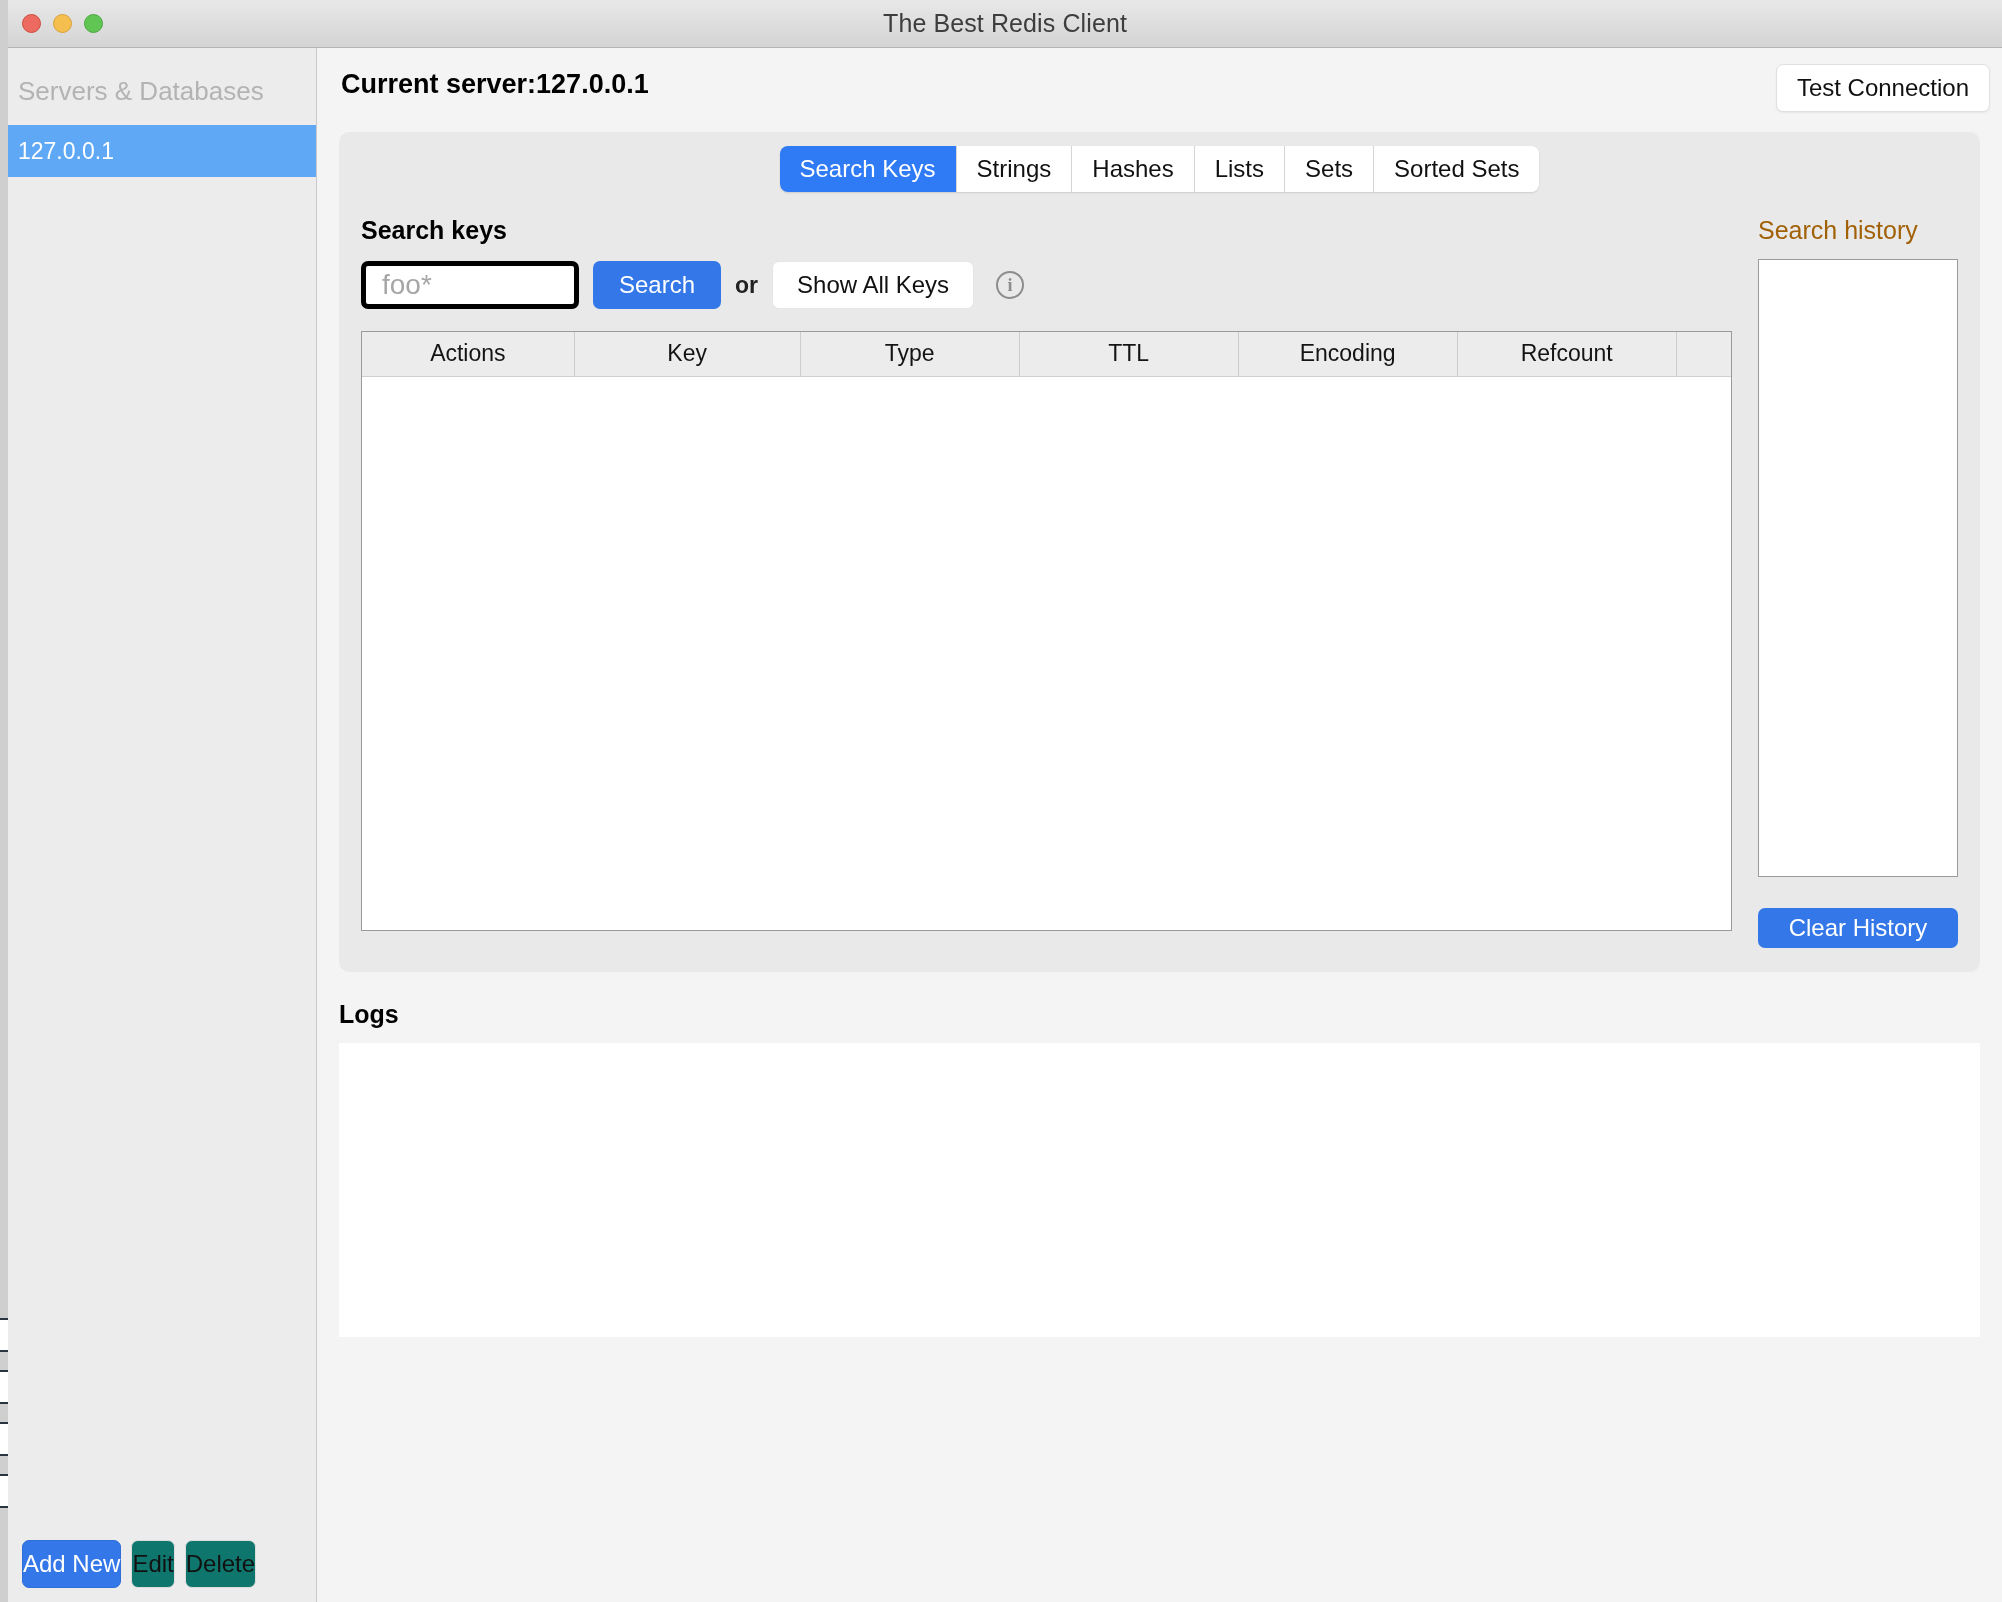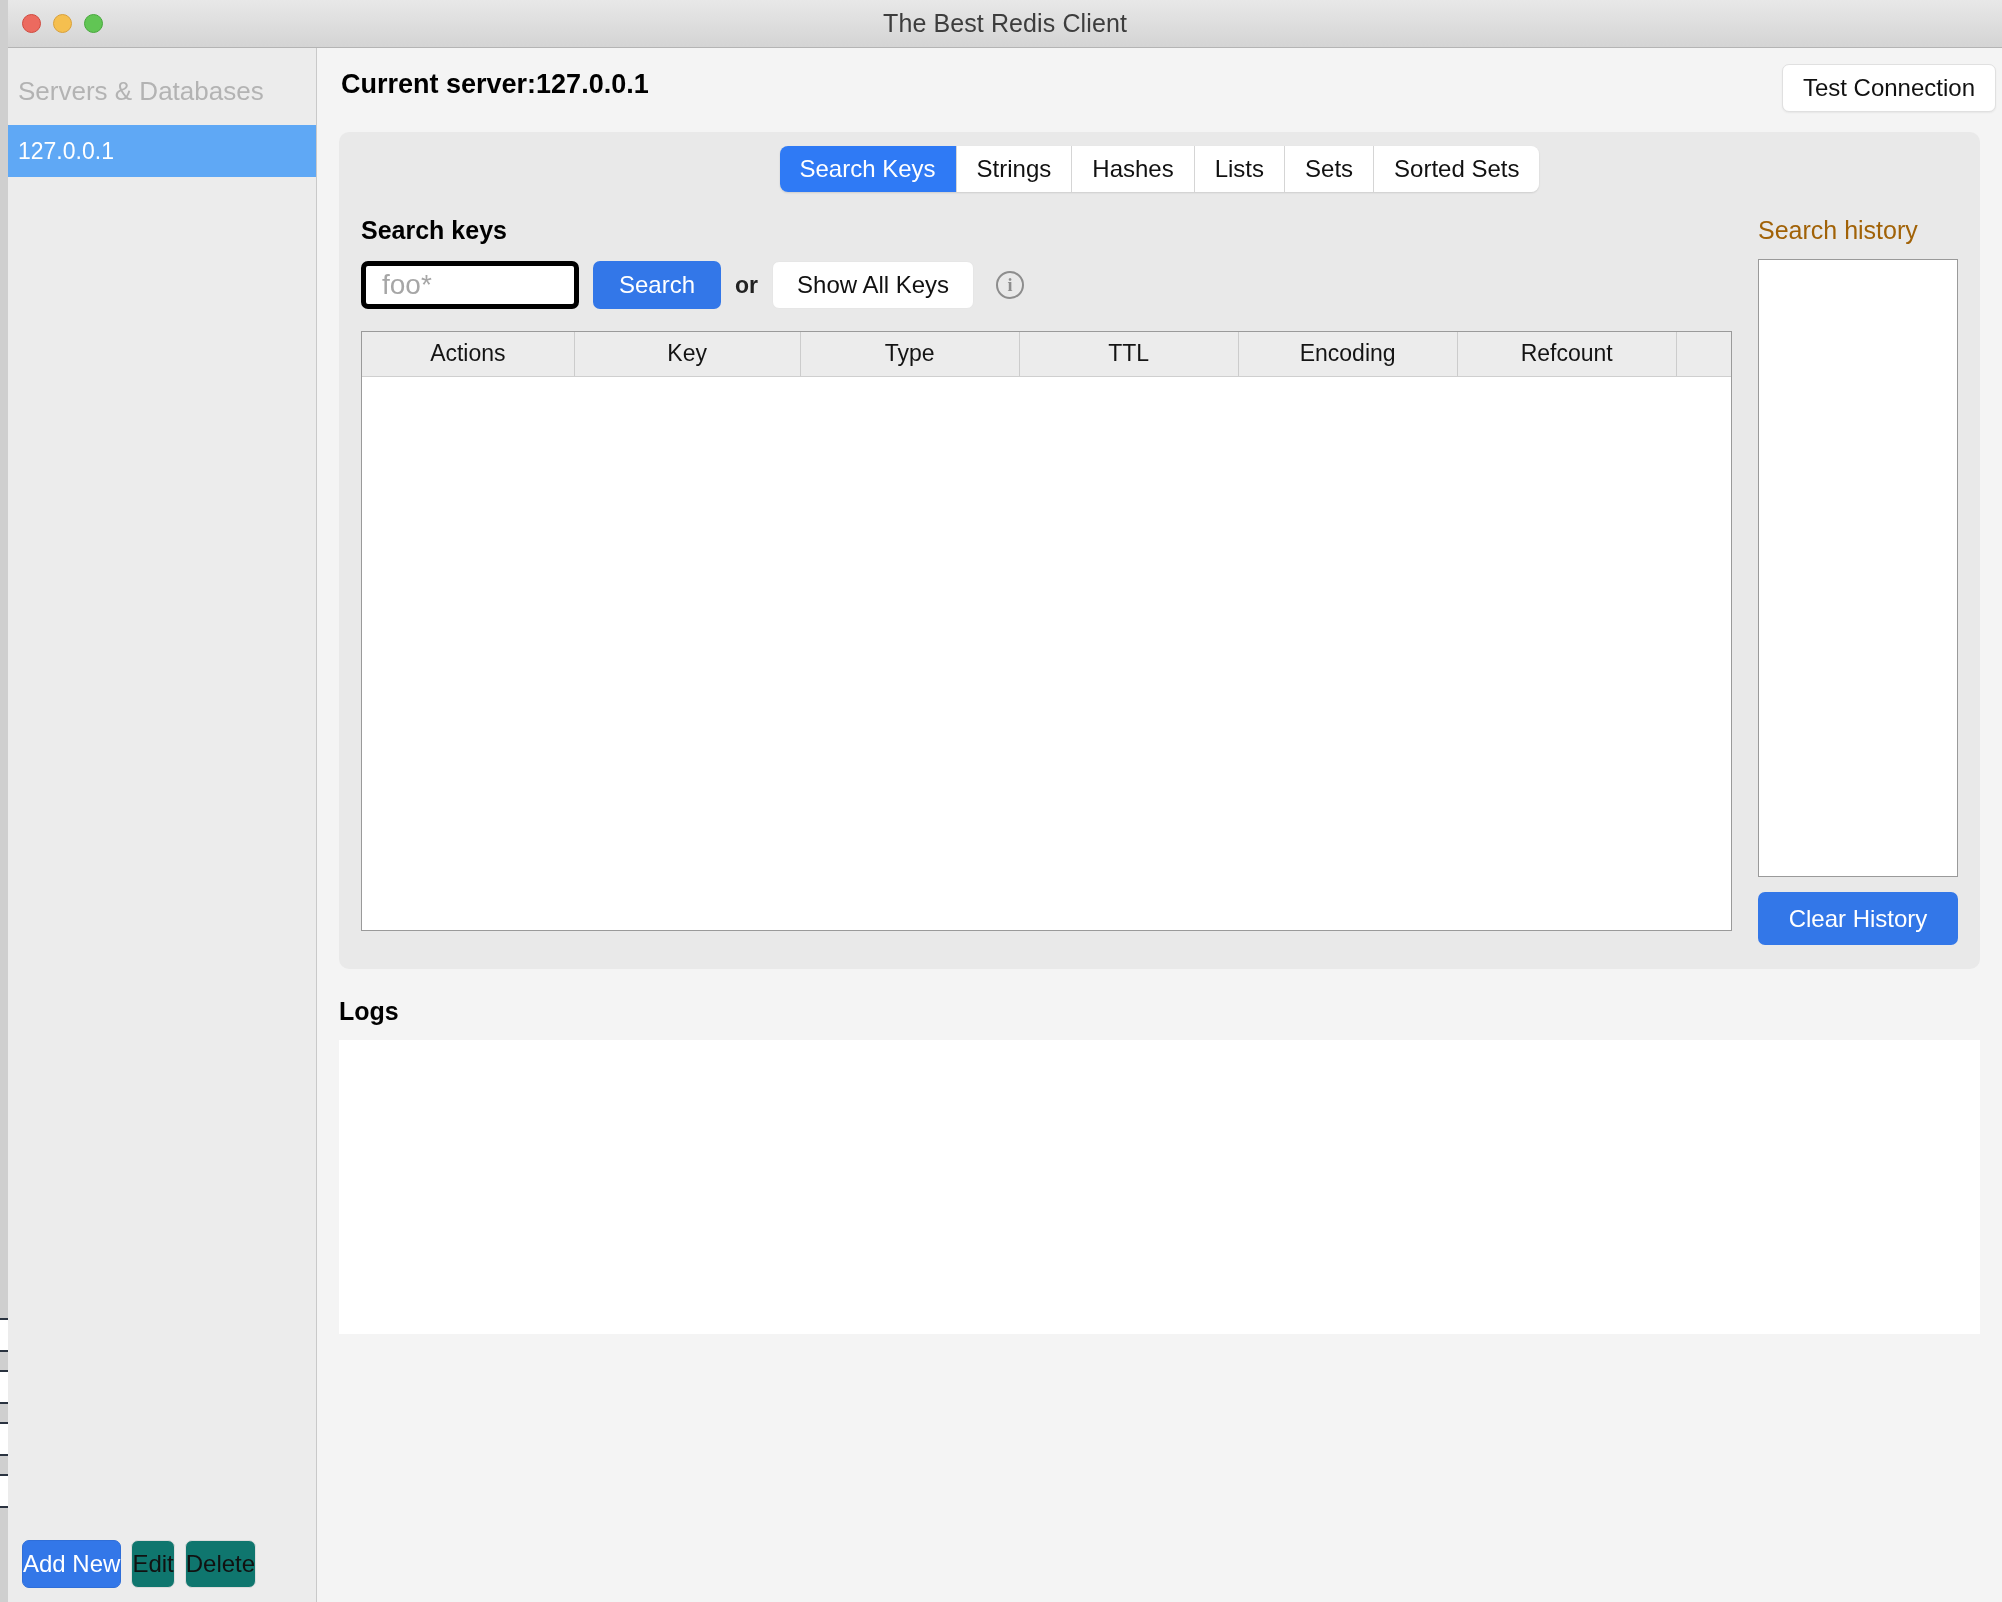--- a/index.html
+++ b/index.html
@@ -162,21 +162,21 @@
     padding: 0 24px 0 24px;
     position: relative;
   }
   .server-title {
     font-size: 27px;
     font-weight: bold;
     color: #000000;
   }
   .test-conn {
     position: absolute;
-    right: 6px;
+    right: 12px;
     top: 16px;
     height: 48px;
     min-width: 192px;
     padding: 0 20px;
     background: #ffffff;
     border: 1px solid #e0e0e0;
     border-radius: 7px;
     font-size: 24px;
     color: #111111;
     display: flex;
@@ -333,23 +333,23 @@
     font-size: 25px;
     color: #a16207;
     margin: 24px 0 14px 0;
   }
   .hist-box {
     background: #ffffff;
     border: 1px solid #9a9a9a;
     height: 618px;
   }
   .btn-clear {
-    margin-top: 15px;
+    margin-top: 31px;
     width: 100%;
-    height: 53px;
+    height: 40px;
     background: #3377e8;
     border: none;
     border-radius: 7px;
     color: #ffffff;
     font-size: 24px;
     font-family: "Liberation Sans", sans-serif;
     display: flex;
     align-items: center;
     justify-content: center;
     cursor: default;

